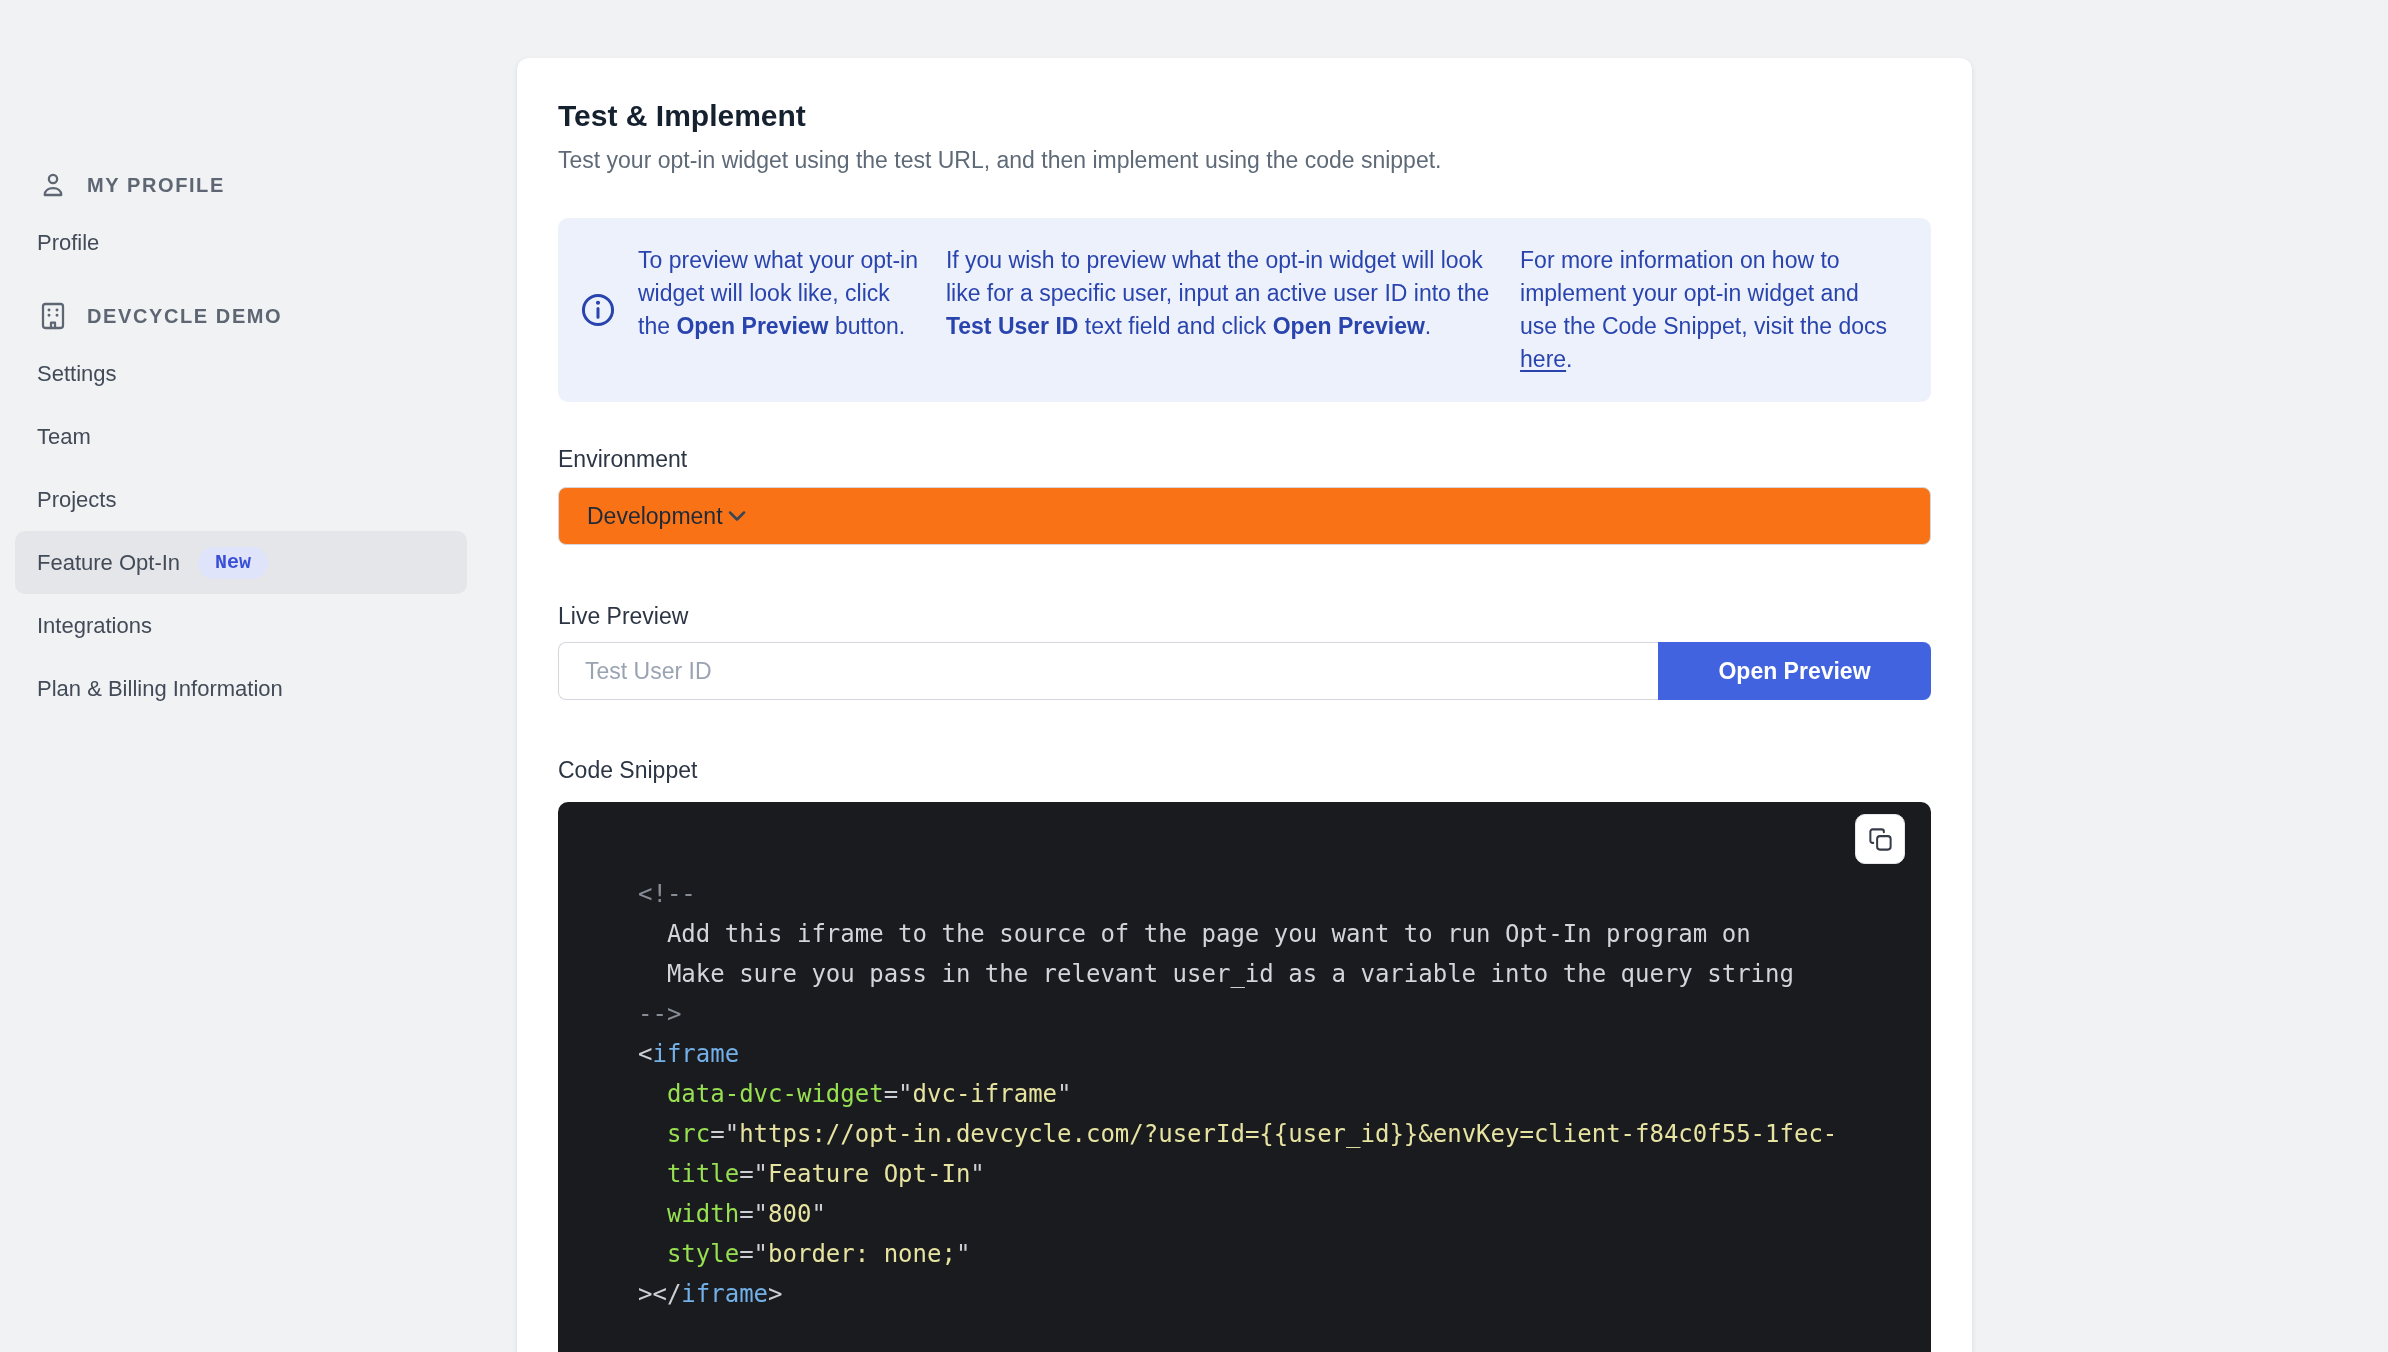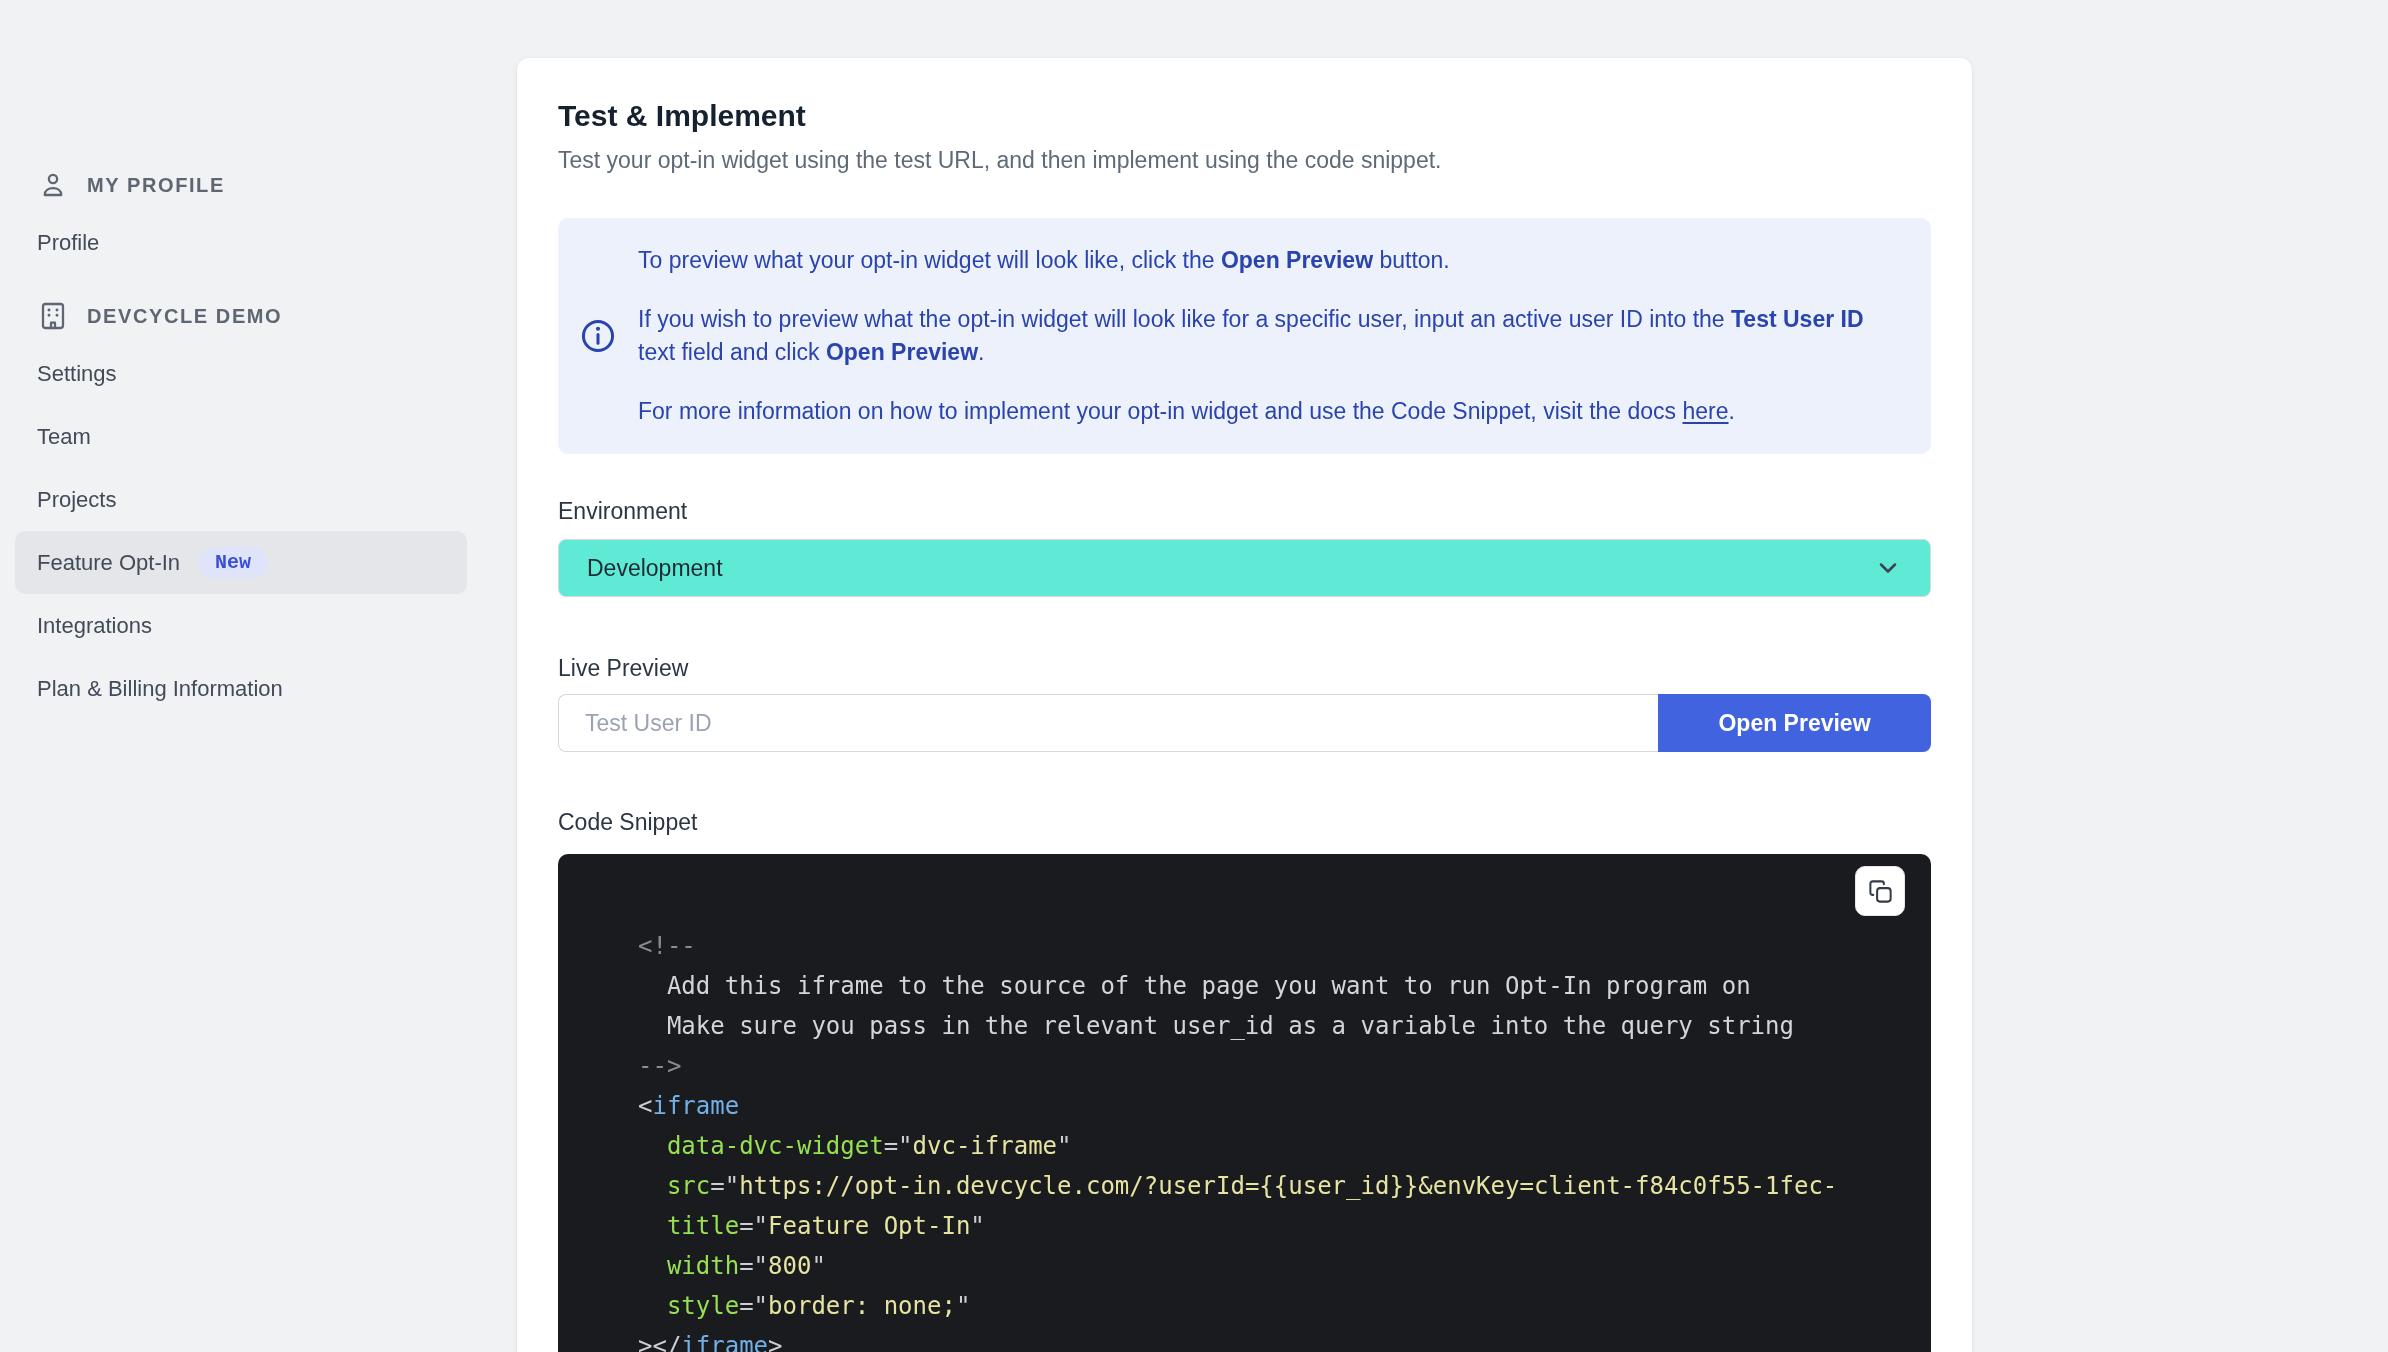--- a/index.html
+++ b/index.html
@@ -49,33 +49,33 @@
 
   .info-box {
     margin-top:44px;
     background: var(--info_bg, #ecf1fb);
     border-radius:10px;
     display:flex; align-items:center;
     padding:26px 30px 26px 0;
   }
   .info-gutter { width:80px; flex:none; display:flex; justify-content:center; }
   .info-gutter svg { width:38px; height:38px; stroke:var(--info_text,#2a44ae); }
-  .info-text { display:flex; flex-direction:column; gap:26px;justify-content:center; }
+  .info-text { display:flex; gap:26px;justify-content:center; }
   .info-p { color:var(--info_text,#2a44ae); font-size:23px; line-height:33px; }
   .info-p .b { font-weight:700; }
   .info-p .link { text-decoration:underline; text-underline-offset:3px; cursor:pointer; }
 
   .field-label { margin-top:44px; font-size:23px; color:#2b3544; line-height:27px; }
   .field-label.lp { margin-top:58px; }
   .field-label.cs { margin-top:57px; }
 
   .select {
     margin-top:14px; height:58px; width:100%;
-    border:1px solid #d4d8de; border-radius:8px; background:#5eead4;
-    display:flex; align-items:center; justify-content:space-between;
+    border:1px solid #d4d8de; border-radius:8px; background:#f97316;
+    display:flex; align-items:center; 
     padding:0 28px; font-size:23px; color:#1f2937; cursor:pointer;
   }
   .select svg { width:28px; height:28px; stroke:#3b4554; }
 
   .preview-row { margin-top:12px; display:flex; height:58px; }
   .text-input {
     flex:1; min-width:0;
     border:1px solid #d4d8de; border-right:none; border-radius:8px 0 0 8px;
     padding:0 26px; font-size:23px; color:#1f2937; outline:none;
     font-family:"Liberation Sans", sans-serif;

